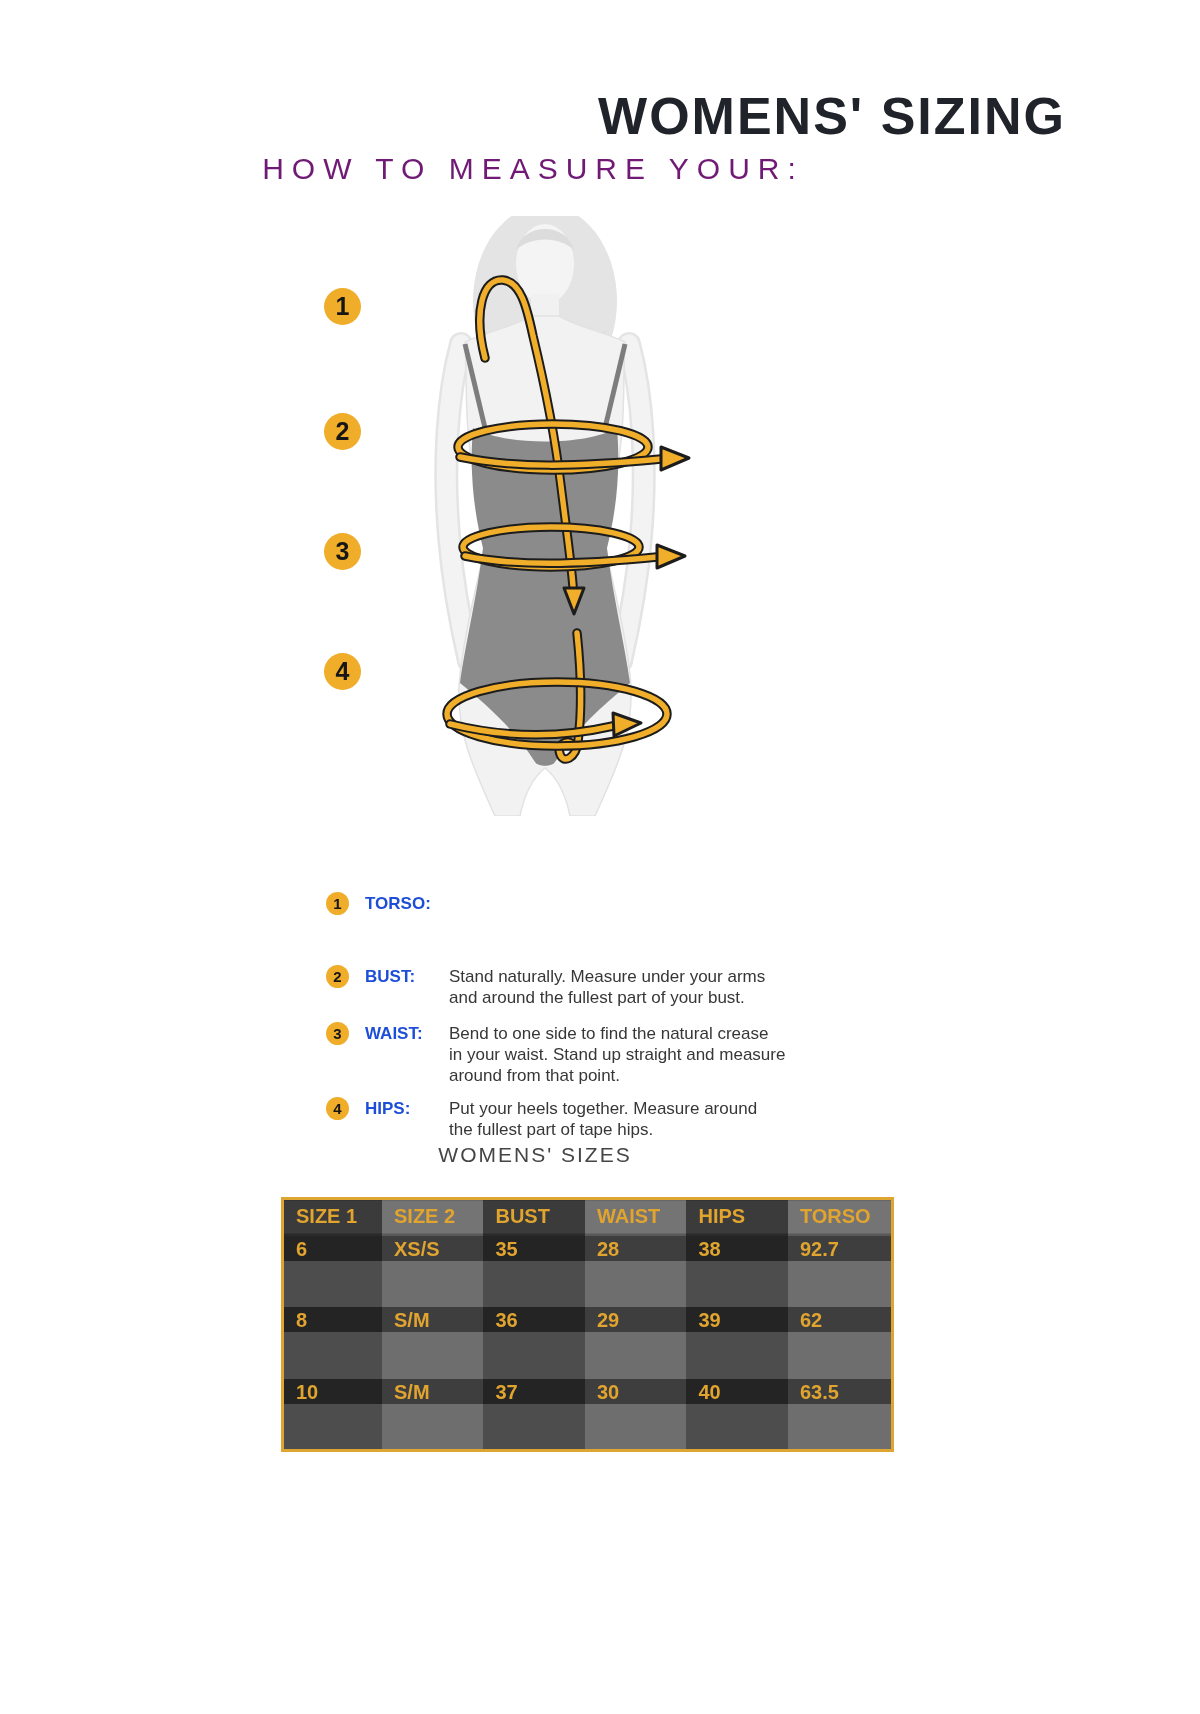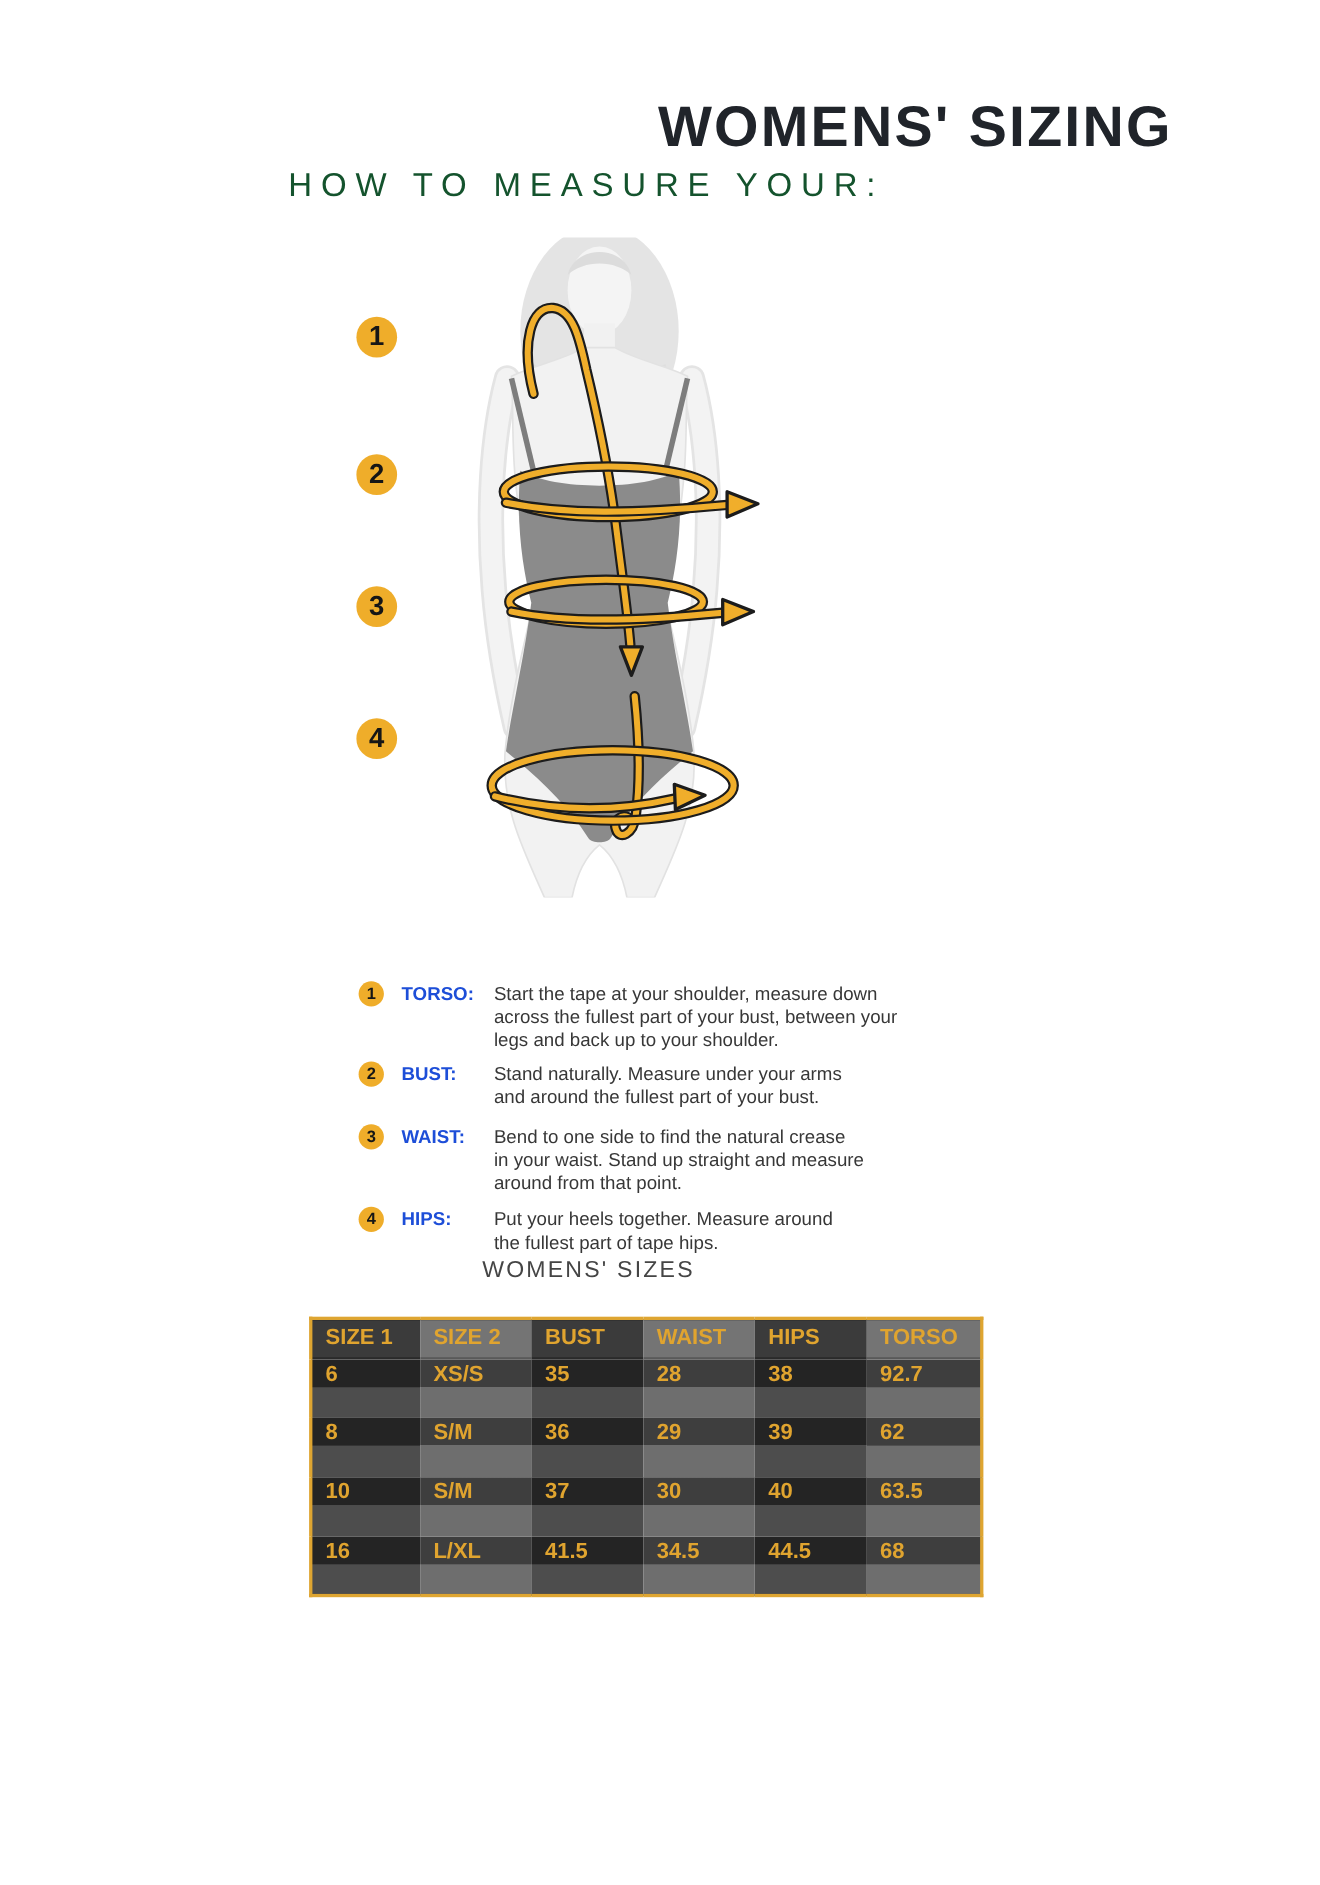--- a/index.html
+++ b/index.html
@@ -5,21 +5,21 @@
   * { margin:0; padding:0; box-sizing:border-box; }
   html,body { width:1200px; height:1714px; background:#ffffff;
     font-family:"Liberation Sans", sans-serif; position:relative; overflow:hidden; }
 
   .page-title {
     position:absolute; left:0; top:86px; width:1066px; text-align:right;
     font-size:52px; font-weight:800; letter-spacing:2px; color:#20242a;
   }
   .page-subtitle {
     position:absolute; left:0; top:152px; width:1066px; text-align:center;
-    font-size:30px; font-weight:400; letter-spacing:8px; color:#14532d;
+    font-size:30px; font-weight:400; letter-spacing:8px; color:#701a75;
   }
 
   
   .figure-wrap { position:absolute; left:385px; top:216px; width:320px; height:600px; }
 
   .badge-lg {
     position:absolute; width:37px; height:37px; border-radius:50%;
     background:#efad2a; color:#161616; font-weight:700; font-size:25px;
     display:flex; align-items:center; justify-content:center;
   }
@@ -146,25 +146,20 @@
 </div>
 
 <div id="badge1" class="badge-lg">1</div>
 <div id="badge2" class="badge-lg">2</div>
 <div id="badge3" class="badge-lg">3</div>
 <div id="badge4" class="badge-lg">4</div>
 
 <div id="instr-torso" class="instr">
   <div class="badge-sm">1</div>
   <div class="instr-label">TORSO:</div>
-  <div class="instr-text">
-    <div>Start the tape at your shoulder, measure down</div>
-    <div>across the fullest part of your bust, between your</div>
-    <div>legs and back up to your shoulder.</div>
-  </div>
 </div>
 
 <div id="instr-bust" class="instr">
   <div class="badge-sm">2</div>
   <div class="instr-label">BUST:</div>
   <div class="instr-text">
     <div>Stand naturally. Measure under your arms</div>
     <div>and around the fullest part of your bust.</div>
   </div>
 </div>
@@ -227,22 +222,14 @@
       <td class="c-even">62</td>
     </tr>
     <tr>
       <td class="c-odd">10</td>
       <td class="c-even">S/M</td>
       <td class="c-odd">37</td>
       <td class="c-even">30</td>
       <td class="c-odd">40</td>
       <td class="c-even">63.5</td>
     </tr>
-    <tr>
-      <td class="c-odd">16</td>
-      <td class="c-even">L/XL</td>
-      <td class="c-odd">41.5</td>
-      <td class="c-even">34.5</td>
-      <td class="c-odd">44.5</td>
-      <td class="c-even">68</td>
-    </tr>
   </tbody>
 </table>
 
 </body></html>

